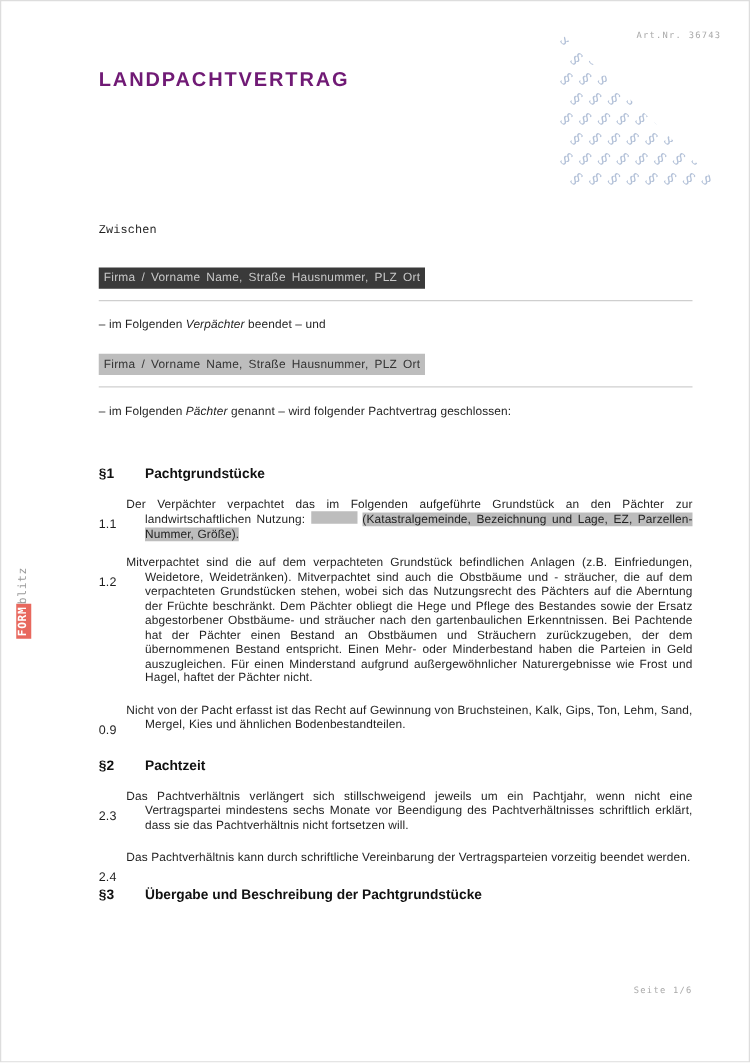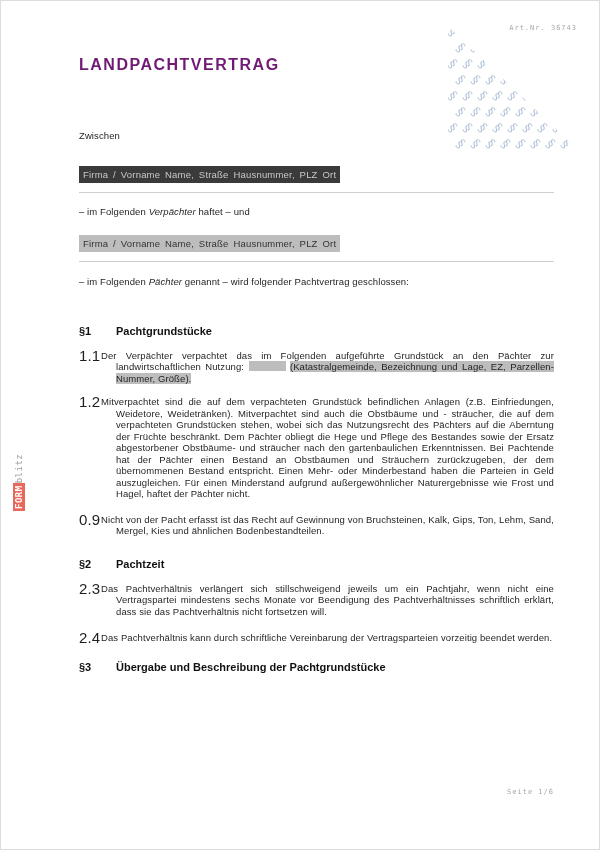--- a/index.html
+++ b/index.html
@@ -56,21 +56,21 @@
     font-family:"DejaVu Sans Mono", monospace;
     font-size:7px;letter-spacing:1px;color:var(--muted-text);
   }
   
   .content{padding:0 45px 0 78px;}
   .title{
     margin:55px 0 0 0;font-size:16px;font-weight:bold;
     letter-spacing:1.5px;color:#701a75;
   }
   .txt{font-size:9.5px;line-height:11.5px;letter-spacing:.1px;}
-  .between{margin-top:56px;}
+  .between{margin-top:104px;font-family:Liberation Mono, monospace;}
   .party-field-row{margin-top:22px;}
   .party-field{
     display:inline-block;padding:3px 4px;font-size:9.5px;letter-spacing:.2px;
     word-spacing:2px;
   }
   .party-field.dark{background:var(--dark-field-bg);color:var(--dark-field-text);}
   .party-field.gray{background:var(--highlight-gray);color:#333;}
   .rule{border:none;border-top:1px solid var(--rule-gray);margin:9px 0 0 0;}
   .genannt{margin-top:13px;}
   .genannt em{font-style:italic;}
@@ -79,21 +79,21 @@
   .sec-head{
     position:relative;padding-left:37px;margin-top:37px;
     font-size:11px;line-height:13px;font-weight:bold;color:#111;
   }
   .sec-head .num{position:absolute;left:0;top:0;}
   .sec-head.mid{margin-top:21px;}
   .sec-head.last{margin-top:17px;}
   .clause{
     position:relative;padding-left:37px;margin-top:12px;
   }
-  .clause .num{position:absolute;left:0;top:0;font-size:15px;}
+  .clause .num{position:absolute;left:0;top:16px;font-size:10px;}
   .clause .cbody{text-align:justify;text-indent:-15px;}
   .clause.gap14{margin-top:14px;}
   .clause.gap13{margin-top:13px;}
   .clause.gap15{margin-top:15px;}
   .hl{background:var(--highlight-gray);}
   .blank{
     display:inline-block;width:40px;height:10px;
     background:var(--highlight-gray);vertical-align:-1px;
   }
   .blank.narrow{width:37px;}
@@ -120,21 +120,21 @@
   <div class="content">
     <h1 class="title">LANDPACHTVERTRAG</h1>
 
     <div class="txt between">Zwischen</div>
 
     <div class="party-field-row">
       <span class="party-field dark">Firma / Vorname Name, Straße Hausnummer, PLZ Ort</span>
     </div>
     <hr class="rule">
 
-    <div class="txt genannt"><span>– im Folgenden </span><em>Verpächter</em><span> haftet – und</span></div>
+    <div class="txt genannt"><span>– im Folgenden </span><em>Verpächter</em><span> beendet – und</span></div>
 
     <div class="party-field-row second">
       <span class="party-field gray">Firma / Vorname Name, Straße Hausnummer, PLZ Ort</span>
     </div>
     <hr class="rule">
 
     <div class="txt genannt closing"><span>– im Folgenden </span><em>Pächter</em><span> genannt – wird folgender Pachtvertrag geschlossen:</span></div>
 
     <div class="sec-head">
       <span class="num">§1</span>

